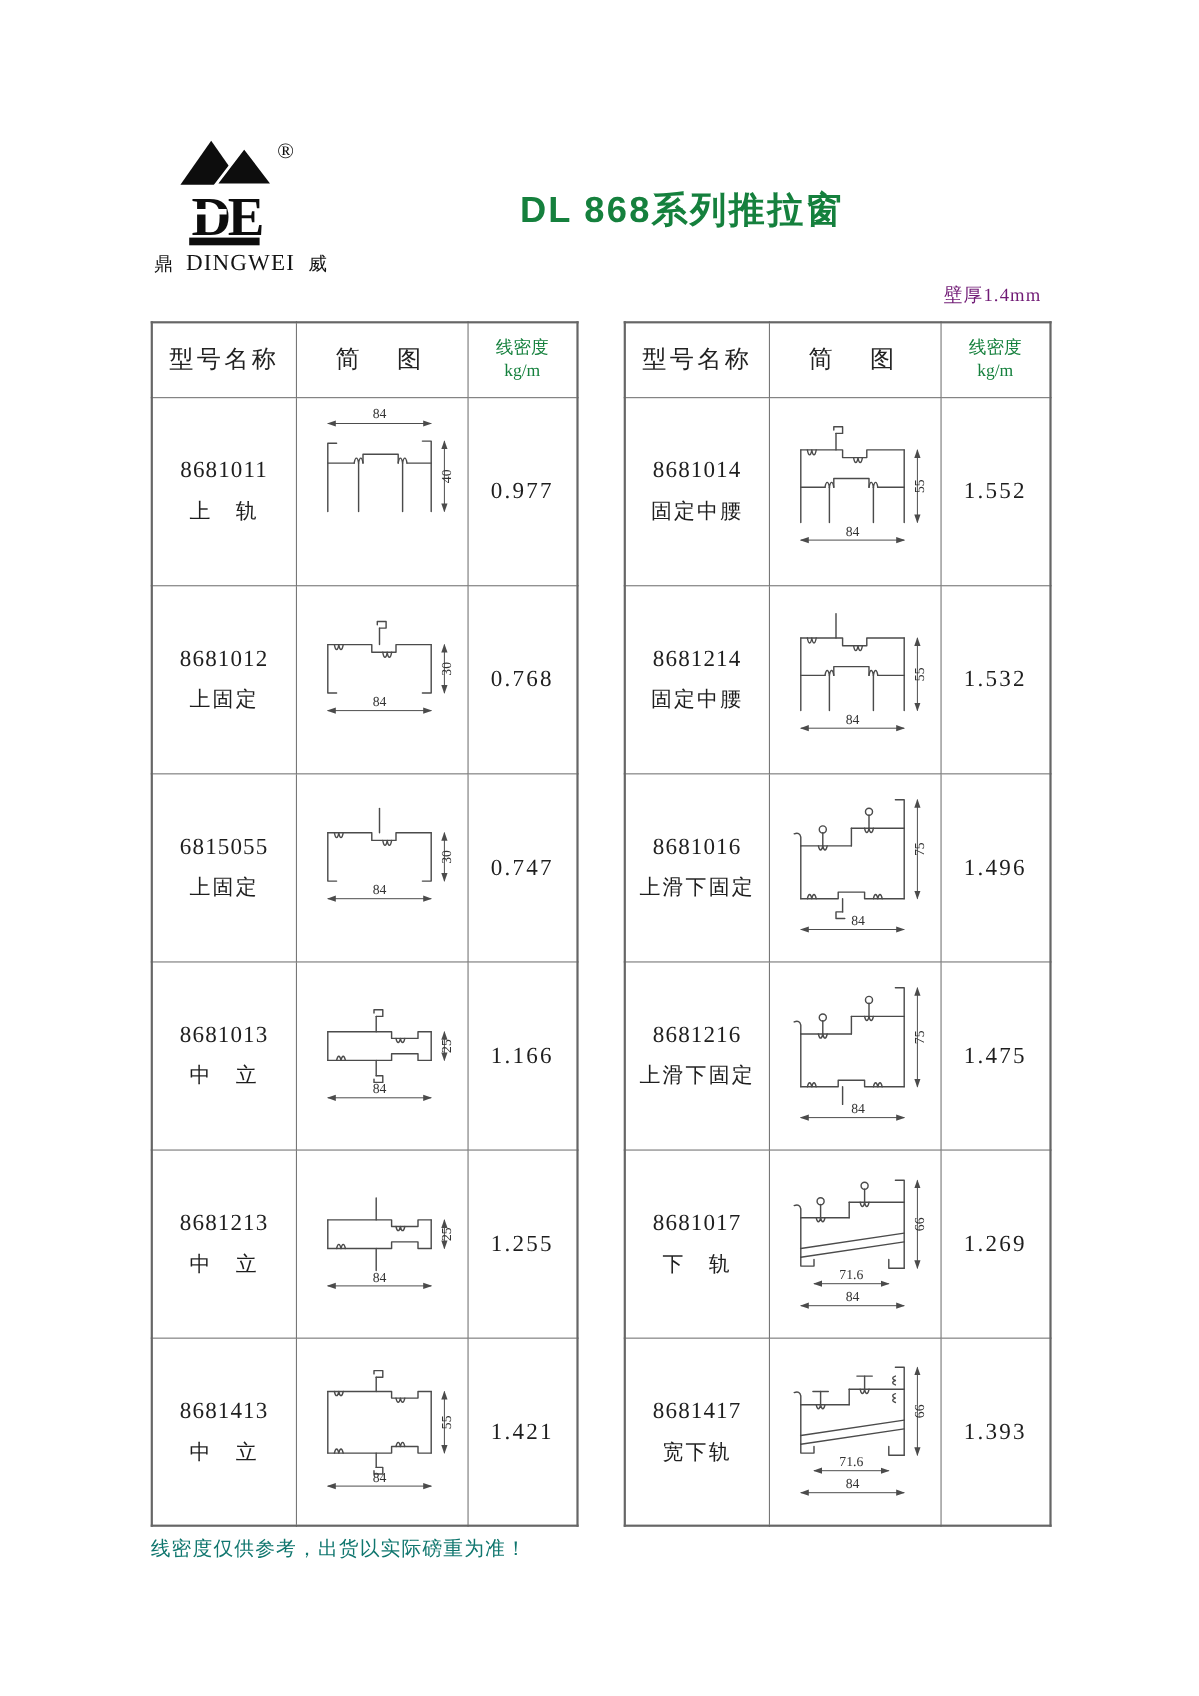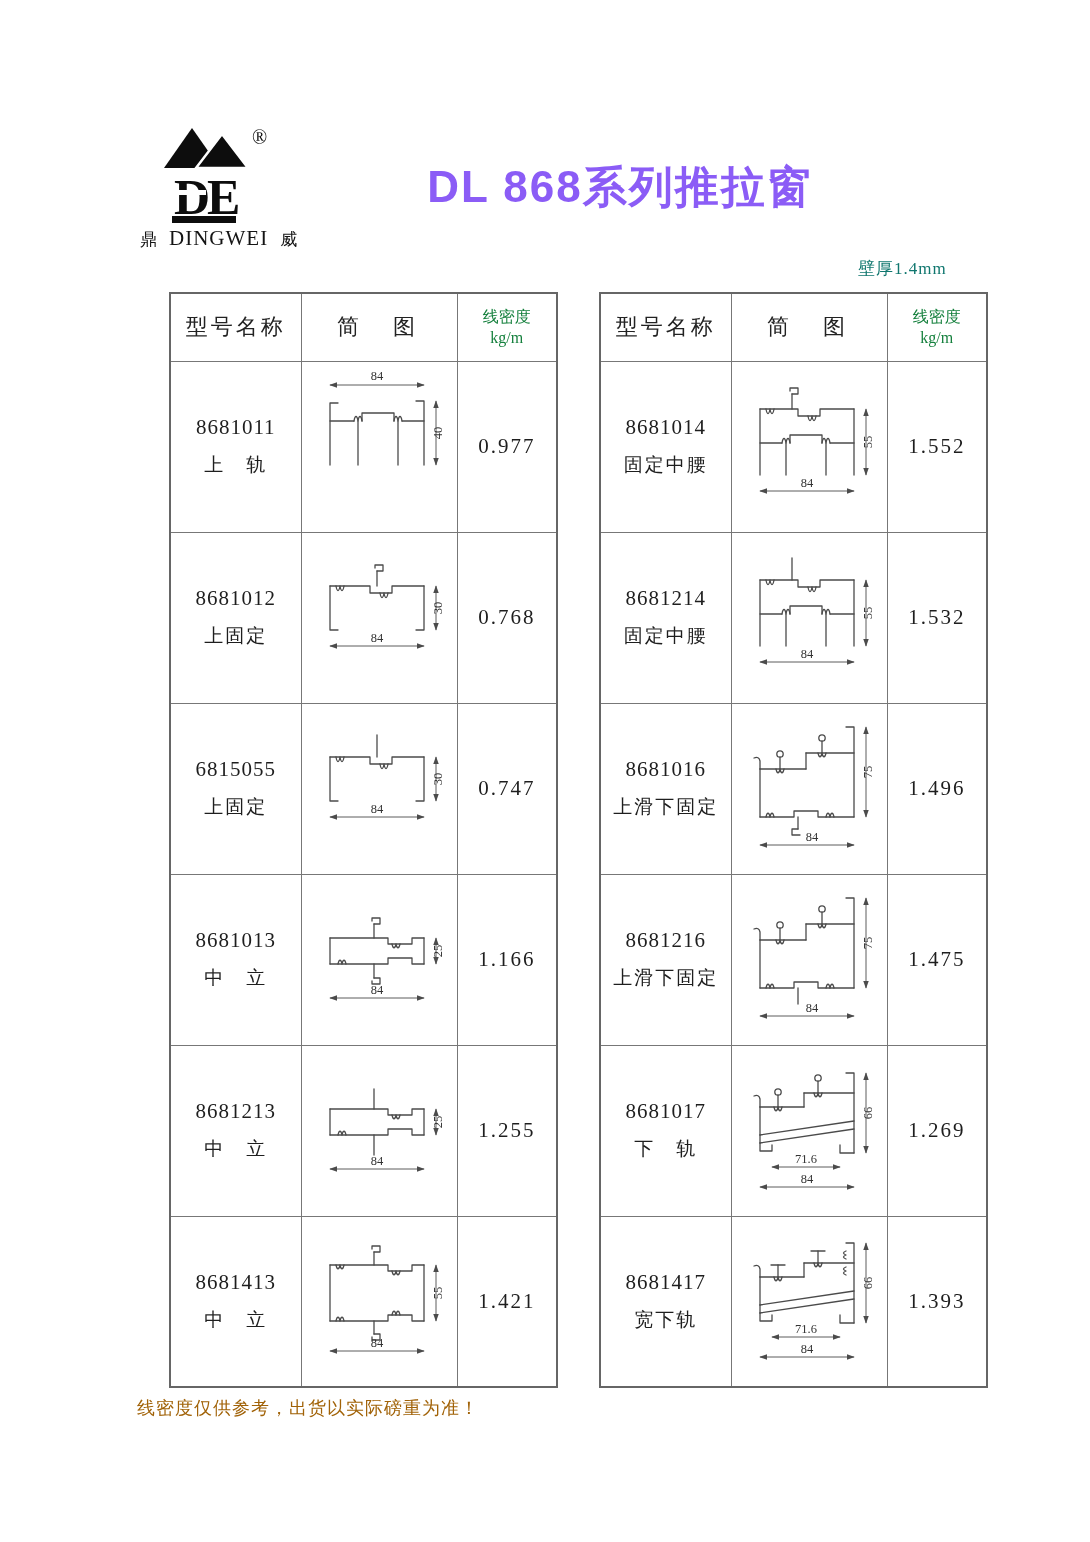--- a/index.html
+++ b/index.html
@@ -5,47 +5,47 @@
   html,body{margin:0;padding:0;background:#e8e8e8;}
   .sheet{position:relative;width:1090px;height:1542px;background:#ffffff;margin:0 auto;
          font-family:"Liberation Sans",sans-serif;color:#2b2b2b;overflow:hidden;}
 
   
   .logo-wrap{position:absolute;left:140px;top:122px;width:170px;height:120px;}
   .brand-row{position:absolute;left:140px;top:226px;width:190px;white-space:nowrap;
              font-family:Liberation Serif, serif;color:#141414;}
   .brand-row .cn{font-size:17px;}
   .brand-row .en{font-size:21px;letter-spacing:1px;margin:0 8px;}
-  .page-title{position:absolute;left:620px;top:158px;transform:translateX(-50%);
-              font-size:44px;font-weight:bold;letter-spacing:2px;color:#8b5cf6;
+  .page-title{position:absolute;left:620px;top:169px;transform:translateX(-50%);
+              font-size:33px;font-weight:bold;letter-spacing:2px;color:#15803d;
               white-space:nowrap;font-family:"Liberation Sans",sans-serif;}
-  .wall-note{position:absolute;left:858px;top:257px;font-size:17px;color:#0f766e;
+  .wall-note{position:absolute;left:858px;top:257px;font-size:17px;color:#701a75;
              font-family:"Liberation Serif",serif;letter-spacing:1px;}
 
   
   table.spec{position:absolute;border-collapse:collapse;table-layout:fixed;
-             background:#fff;border:2px solid #666;margin-left:32px;}
+             background:#fff;border:2px solid #666;}
   table.spec th,table.spec td{border:1px solid #777;padding:0;text-align:center;vertical-align:middle;}
   table.spec thead tr{height:68px;}
   table.spec tbody tr{height:171px;}
   th{font-weight:normal;}
   .h-model{font-size:22px;letter-spacing:3px;color:#222;}
   .h-diag{font-size:22px;letter-spacing:6px;color:#222;}
   .h-dens{font-size:16px;line-height:1.35;color:#15803d;font-family:"Liberation Serif",serif;}
   .m-num{font-family:"Liberation Serif",serif;font-size:21px;letter-spacing:1px;color:#1e1e1e;}
   .m-name{font-size:19px;letter-spacing:2px;margin-top:12px;color:#1e1e1e;}
   .c-dens span{font-family:"Liberation Serif",serif;font-size:21px;letter-spacing:2px;color:#1e1e1e;}
   .c-diag svg{display:block;margin:0 auto;}
 
   
   .pf{fill:none;stroke:#4b4b4b;stroke-width:1.3;stroke-linecap:round;stroke-linejoin:round;}
   .dl{fill:none;stroke:#4b4b4b;stroke-width:0.9;}
   .dt{font-family:"Liberation Serif",serif;font-size:12.5px;fill:#333;}
 
-  .footer-note{position:absolute;left:137px;top:1396px;font-size:18px;letter-spacing:1px;color:#a16207;}
+  .footer-note{position:absolute;left:137px;top:1396px;font-size:18px;letter-spacing:1px;color:#0f766e;}
 </style>
 </head>
 <body>
 
 <div class="sheet">
 
   <svg width="0" height="0" style="position:absolute" aria-hidden="true">
     <defs>
       <marker id="arw" viewBox="0 0 10 10" refX="9" refY="5" markerWidth="9" markerHeight="9" orient="auto-start-reverse">
         <path d="M0,1.5 L10,5 L0,8.5 z" fill="#4b4b4b"></path>

